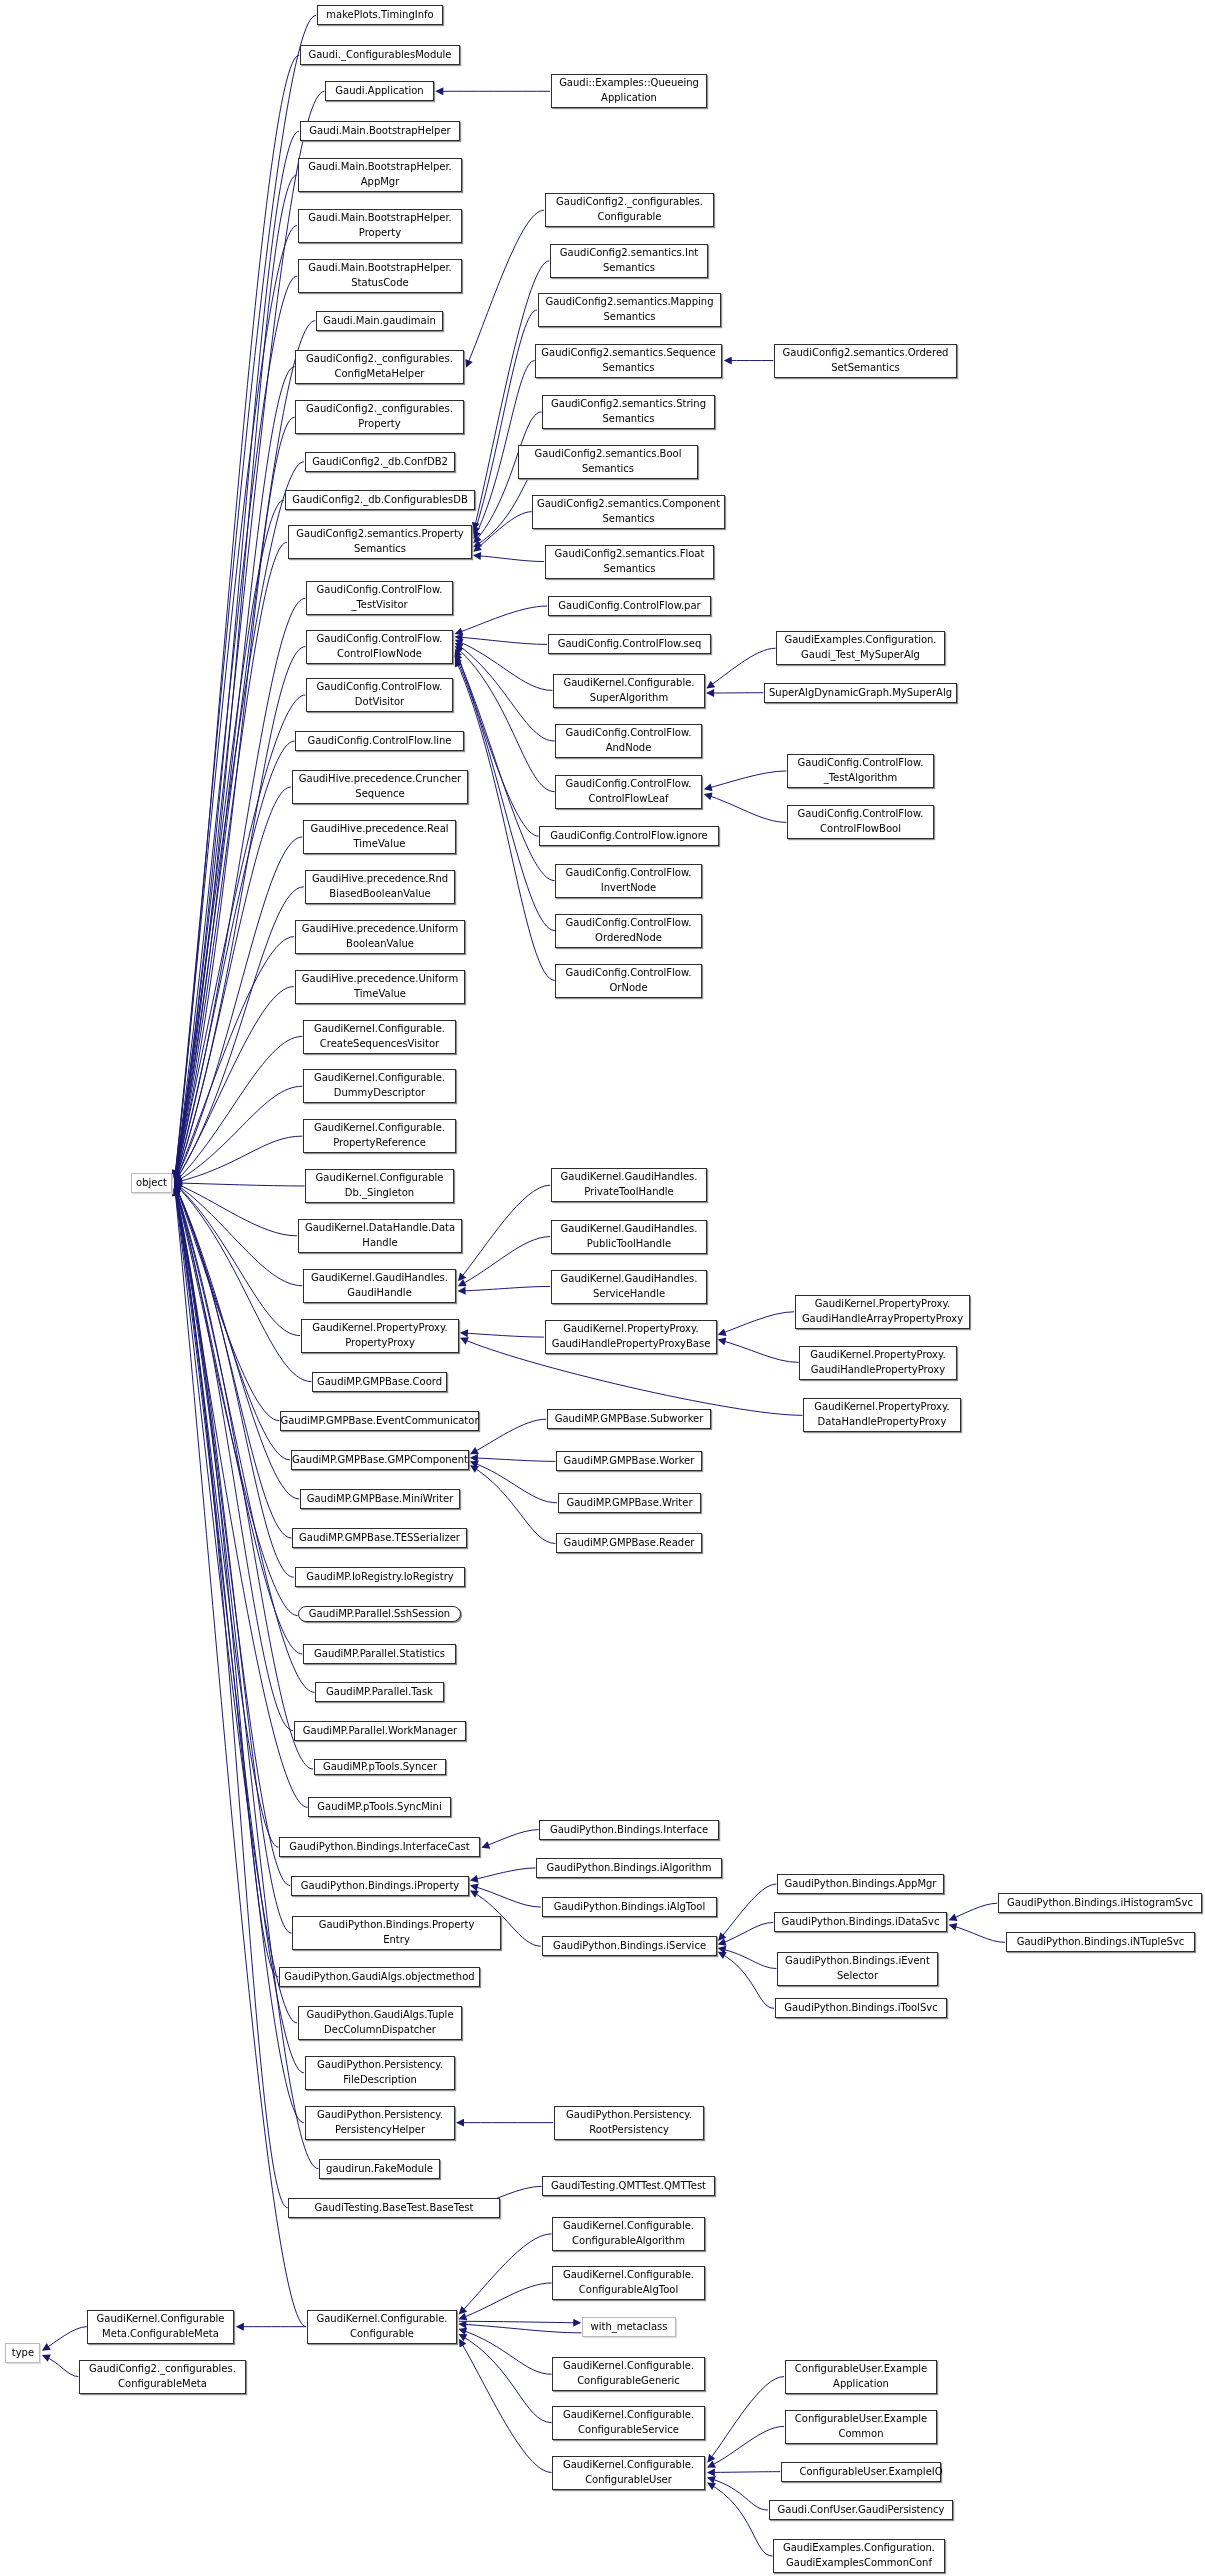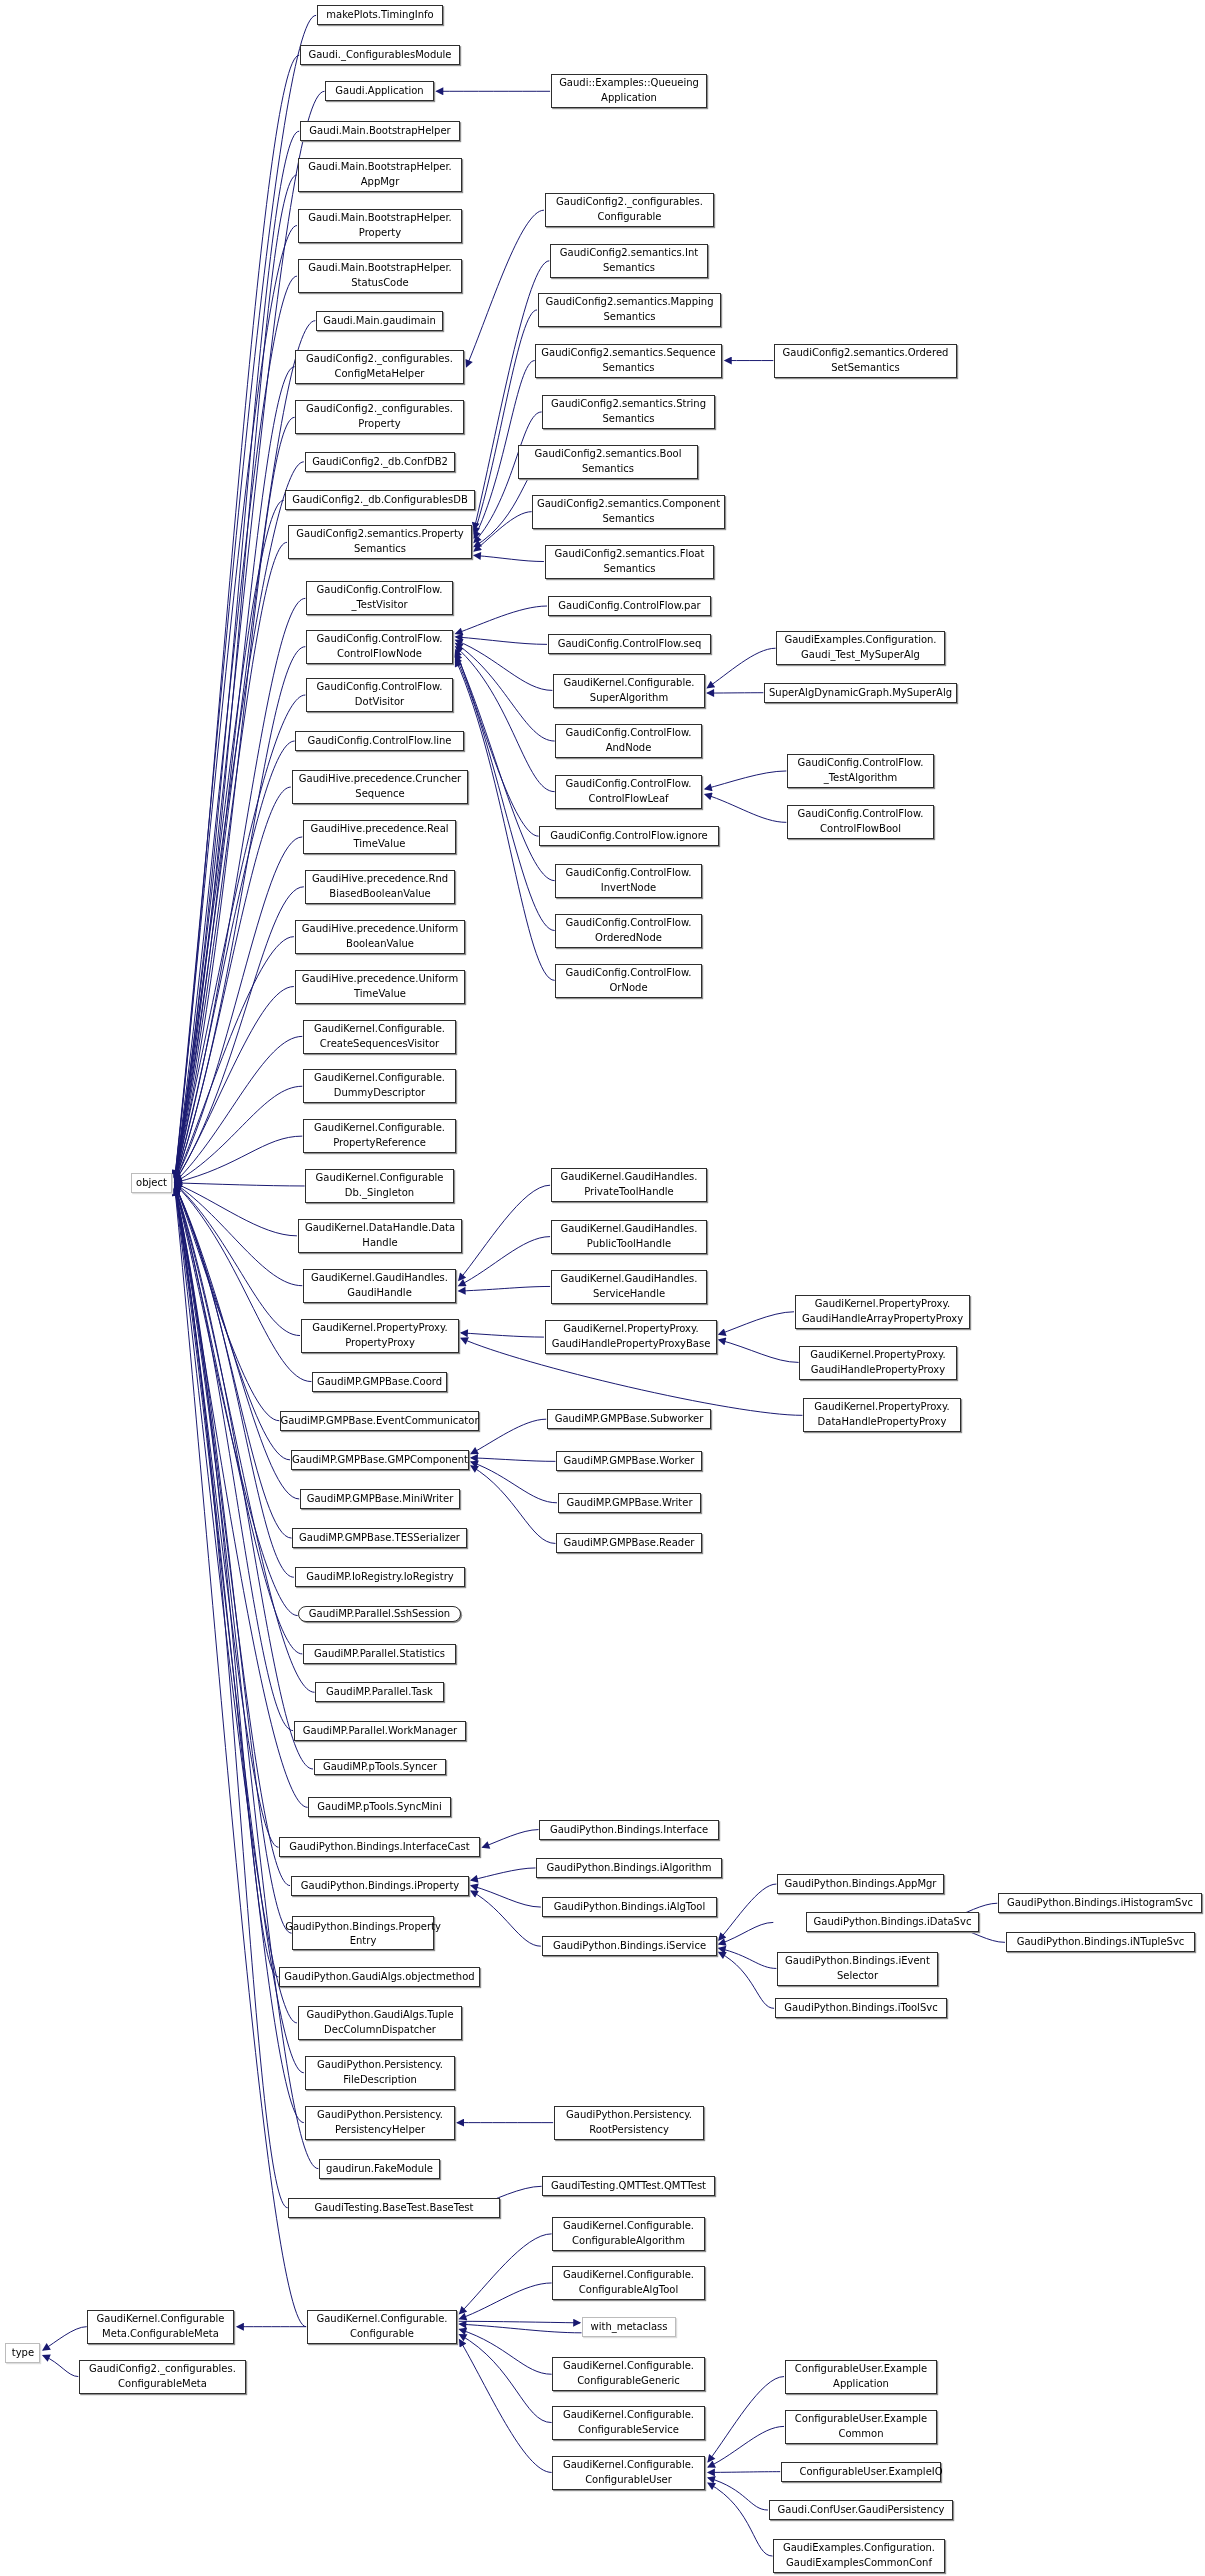--- a/index.html
+++ b/index.html
@@ -291,21 +291,21 @@
     </div>
     <div class="node" style="left: 308px; top: 1797px; width: 143px; height: 20px;">
       <div class="nl">GaudiMP.pTools.SyncMini</div>
     </div>
     <div class="node" style="left: 279px; top: 1837px; width: 201px; height: 20px;">
       <div class="nl">GaudiPython.Bindings.InterfaceCast</div>
     </div>
     <div class="node" style="left: 291px; top: 1876px; width: 178px; height: 20px;">
       <div class="nl">GaudiPython.Bindings.iProperty</div>
     </div>
-    <div class="node" style="left: 292px; top: 1916px; width: 142px; height: 34px; justify-content: flex-end;">
+    <div class="node" style="left: 292px; top: 1916px; width: 209px; height: 34px;">
       <div class="nl">GaudiPython.Bindings.Property</div>
       <div class="nl">Entry</div>
     </div>
     <div class="node" style="left: 279px; top: 1967px; width: 201px; height: 20px;">
       <div class="nl">GaudiPython.GaudiAlgs.objectmethod</div>
     </div>
     <div class="node" style="left: 298px; top: 2006px; width: 164px; height: 34px;">
       <div class="nl">GaudiPython.GaudiAlgs.Tuple</div>
       <div class="nl">DecColumnDispatcher</div>
     </div>
@@ -501,21 +501,21 @@
       <div class="nl">GaudiKernel.PropertyProxy.</div>
       <div class="nl">GaudiHandlePropertyProxy</div>
     </div>
     <div class="node" style="left: 803px; top: 1398px; width: 158px; height: 34px;">
       <div class="nl">GaudiKernel.PropertyProxy.</div>
       <div class="nl">DataHandlePropertyProxy</div>
     </div>
     <div class="node" style="left: 777px; top: 1874px; width: 167px; height: 20px;">
       <div class="nl">GaudiPython.Bindings.AppMgr</div>
     </div>
-    <div class="node" style="left: 774px; top: 1912px; width: 173px; height: 20px; margin-left: 32px;">
+    <div class="node" style="left: 774px; top: 1912px; width: 173px; height: 20px;">
       <div class="nl">GaudiPython.Bindings.iDataSvc</div>
     </div>
     <div class="node" style="left: 777px; top: 1952px; width: 161px; height: 34px;">
       <div class="nl">GaudiPython.Bindings.iEvent</div>
       <div class="nl">Selector</div>
     </div>
     <div class="node" style="left: 775px; top: 1998px; width: 172px; height: 20px;">
       <div class="nl">GaudiPython.Bindings.iToolSvc</div>
     </div>
     <div class="node" style="left: 785px; top: 2360px; width: 152px; height: 34px;">

